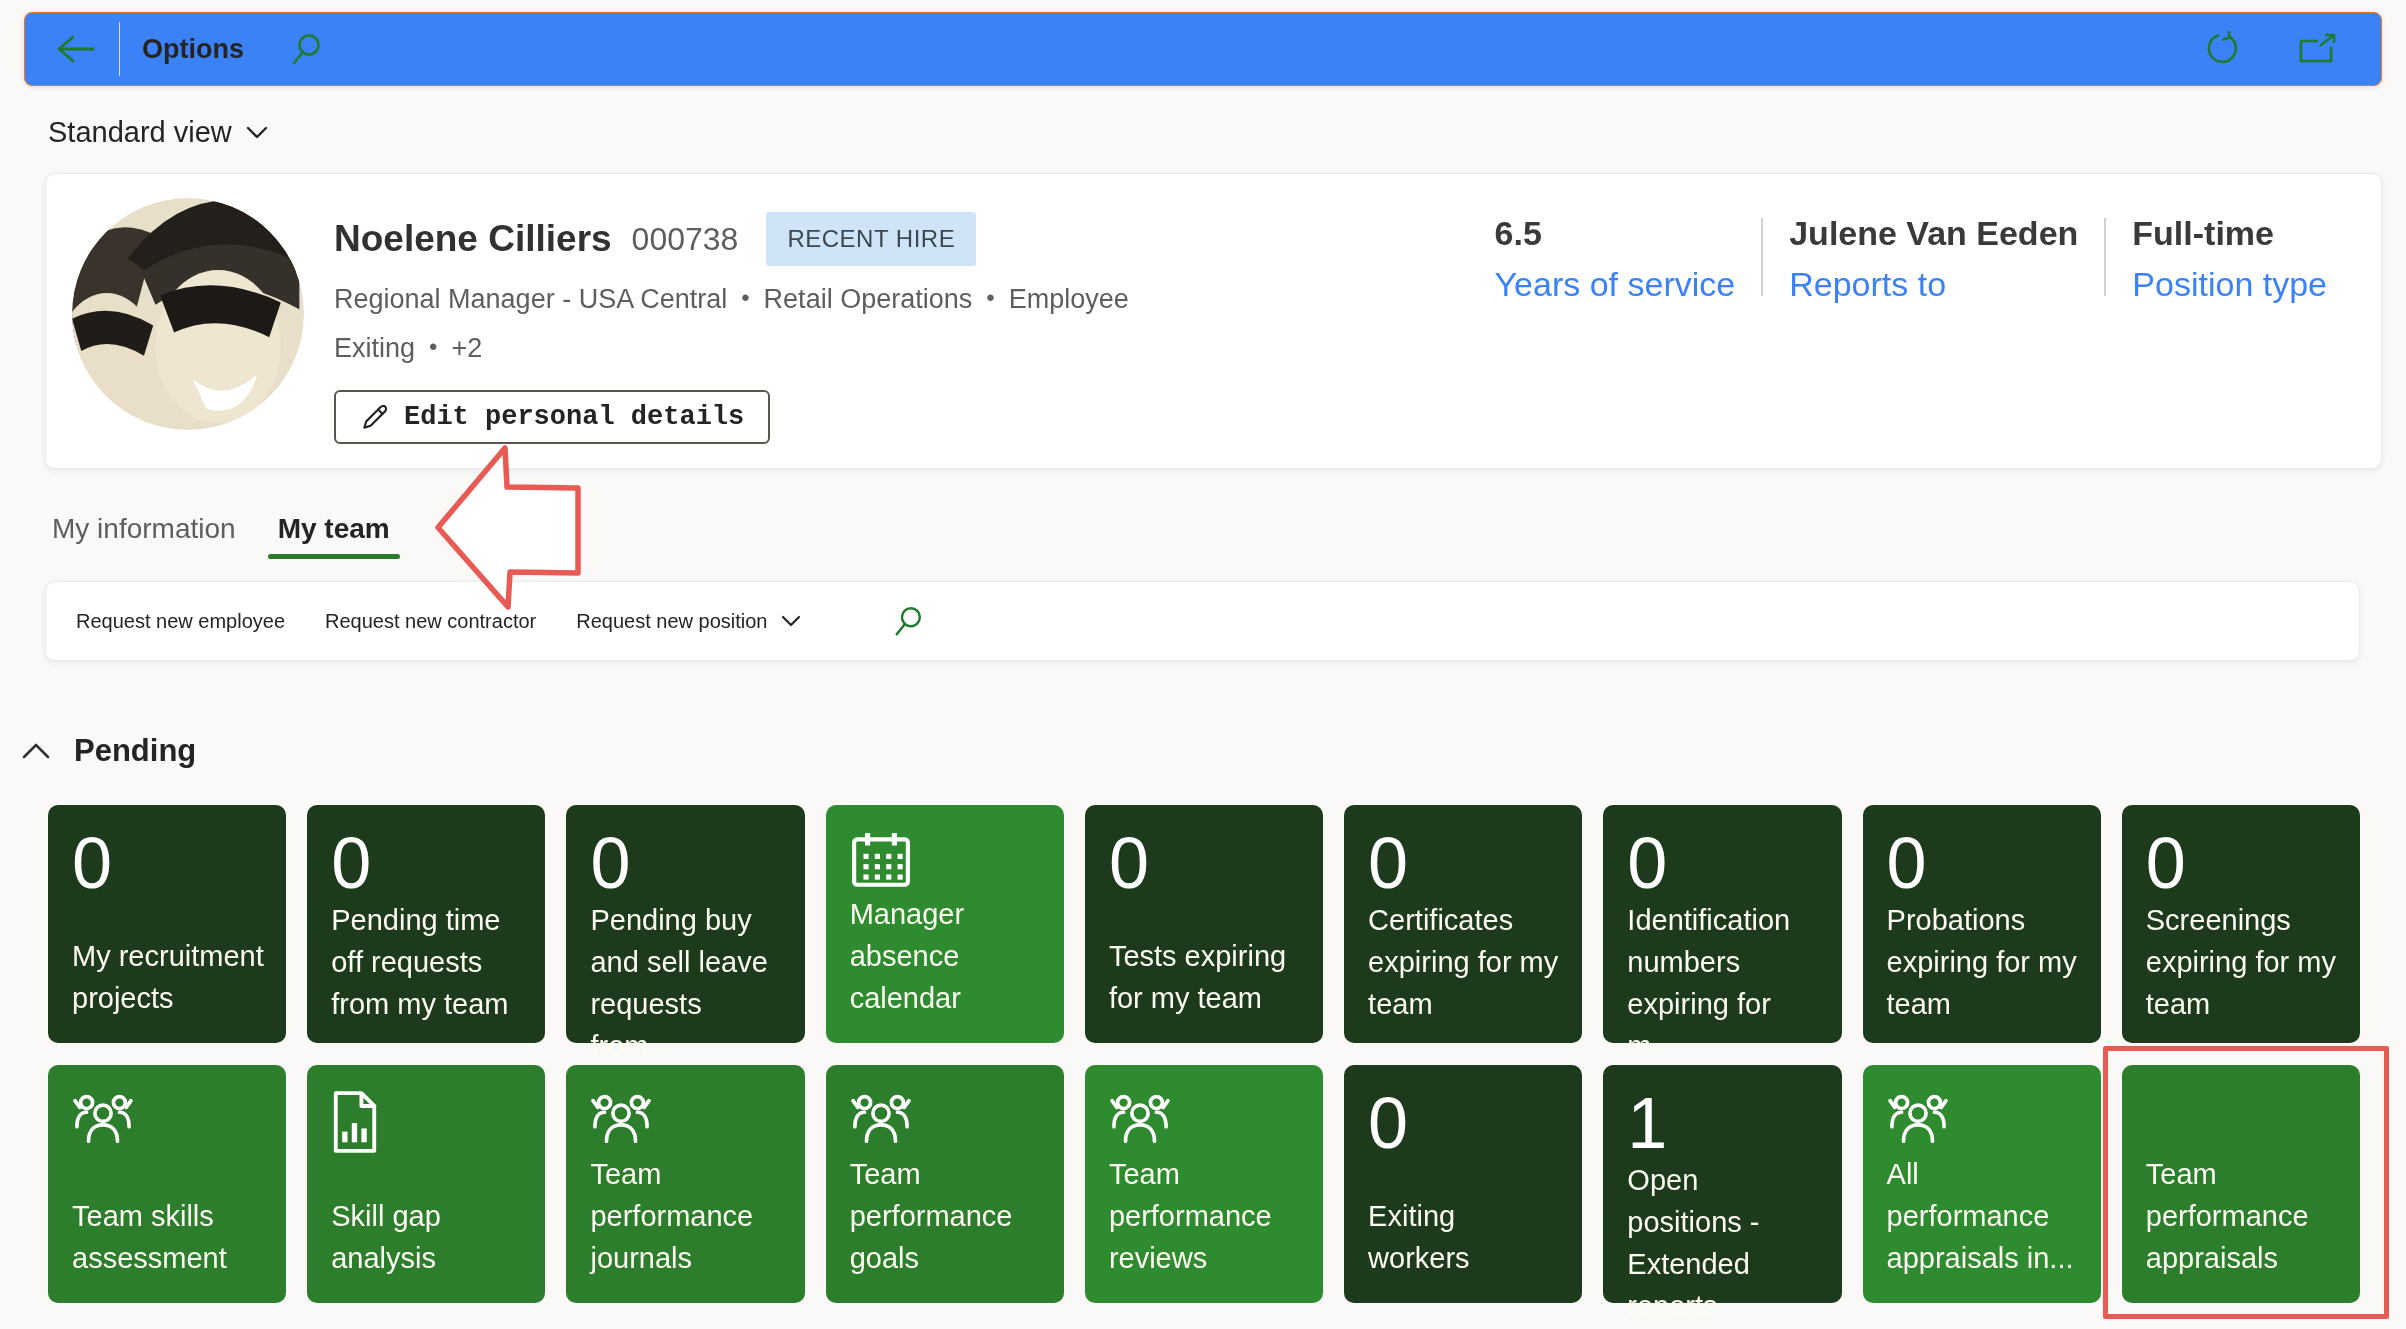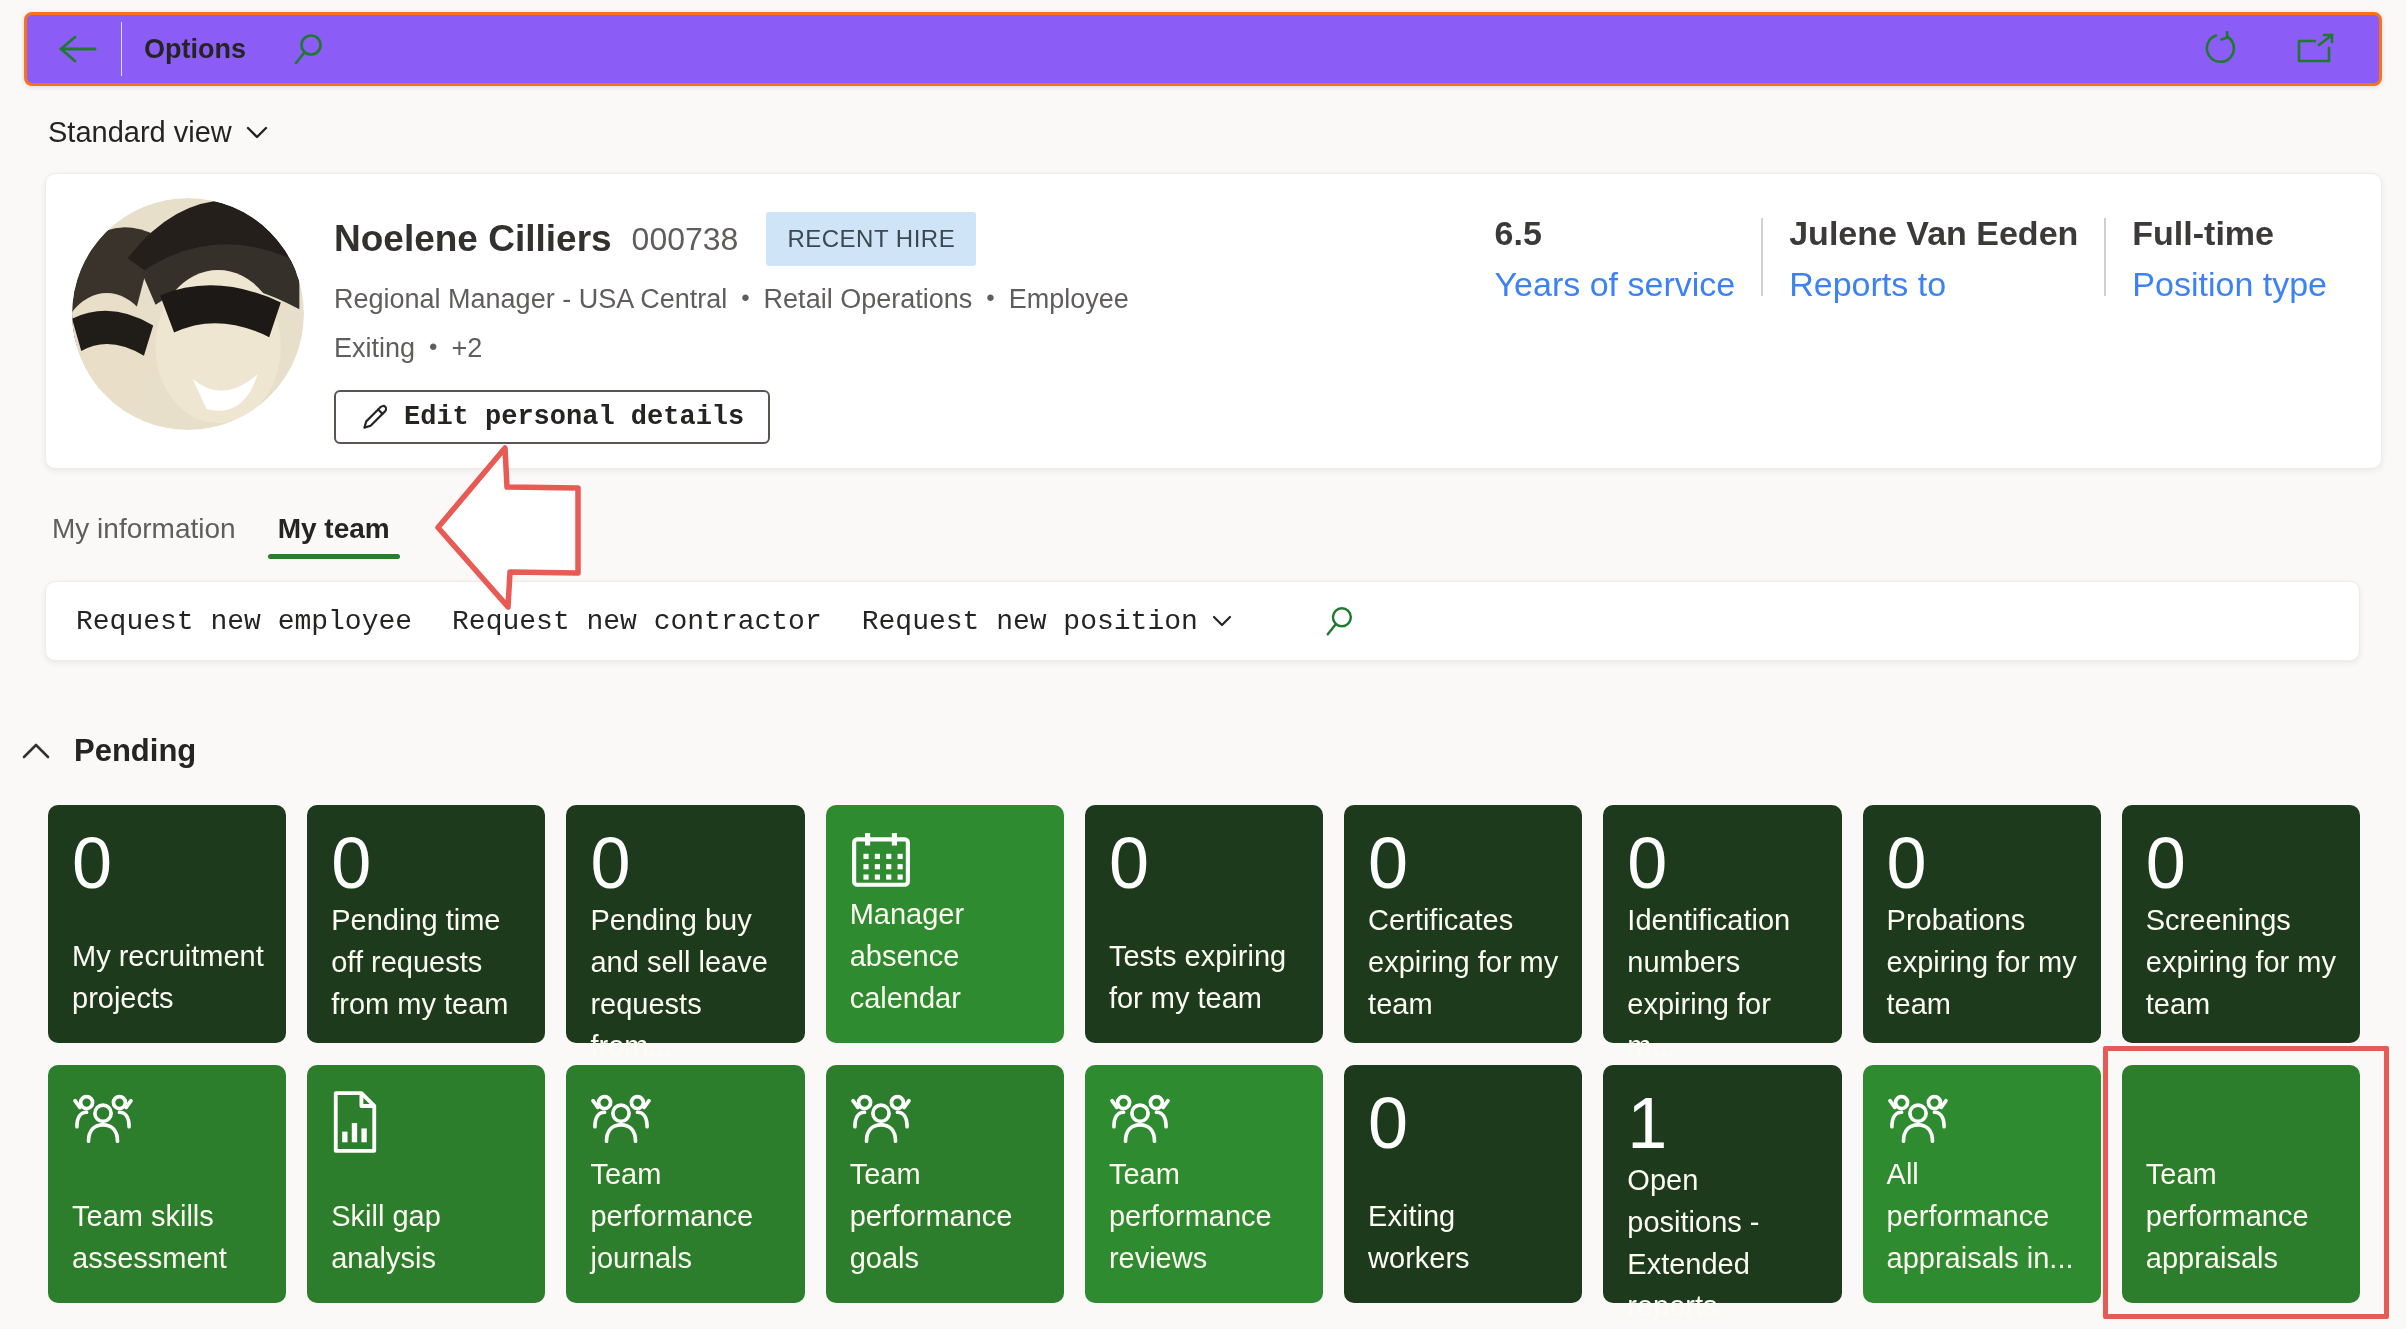--- a/index.html
+++ b/index.html
@@ -9,21 +9,21 @@
     font-family:"Liberation Sans", sans-serif;
     background:#faf9f8;
     color:#252423;
     overflow:hidden;
   }
   svg { display:block; }
 
   
   .topbar {
     margin:12px 24px 0 24px; height:74px;
-    background:#8b5cf6; border:3px solid #f97316; border-radius:8px;
+    background:#3b82f6; border:1px solid #f97316; border-radius:8px;
     box-shadow:0 1px 5px rgba(0,0,0,.12);
     display:flex; align-items:center; padding:0 26px;
   }
   .topbar .vdivider { width:1px; height:54px; background:#e1dfdd; margin:0 22px 0 20px; }
   .topbar-title { font-size:27px; font-weight:bold; color:#252423; }
   .topbar .search-btn { margin-left:42px; }
   .topbar-spacer { flex:1; }
   .icon-btn { background:none; border:none; cursor:pointer; padding:4px; }
   .topbar .right-icons { display:flex; align-items:center; gap:48px; margin-right:14px; }
 
@@ -70,21 +70,21 @@
     height:5px; background:var(--tab_underline); border-radius:3px;
   }
 
   
   .toolbar-card {
     margin:22px 46px 0 45px; height:80px;
     background:#fff; border:1px solid #edebe9; border-radius:10px;
     box-shadow:0 2px 6px rgba(0,0,0,.07);
     display:flex; align-items:center; padding:0 30px; gap:40px;
   }
-  .toolbar-action { display:flex; align-items:center; gap:14px; font-size:28px; color:#252423; cursor:pointer; white-space:nowrap;font-family:Liberation Mono, monospace; }
+  .toolbar-action { display:flex; align-items:center; gap:14px; font-size:20px; color:#252423; cursor:pointer; white-space:nowrap; }
   .toolbar-card .search-btn { margin-left:48px; }
 
   
   .summary-row { margin:72px 0 0 18px; display:flex; align-items:center; gap:20px; }
   .summary-title { font-size:31px; font-weight:bold; color:#252423; }
 
   
   .tiles-grid {
     margin:36px 46px 0 48px;
     display:grid; grid-template-columns:repeat(9, 1fr);

